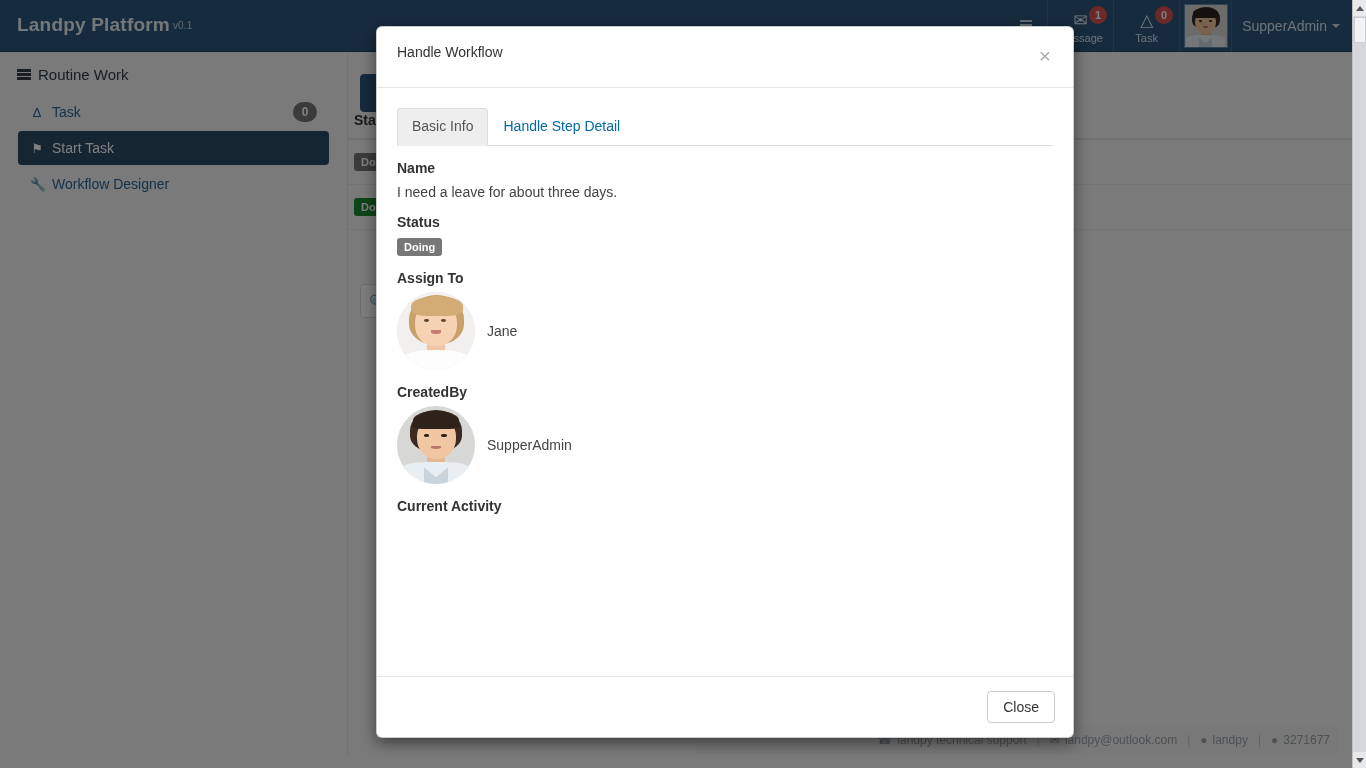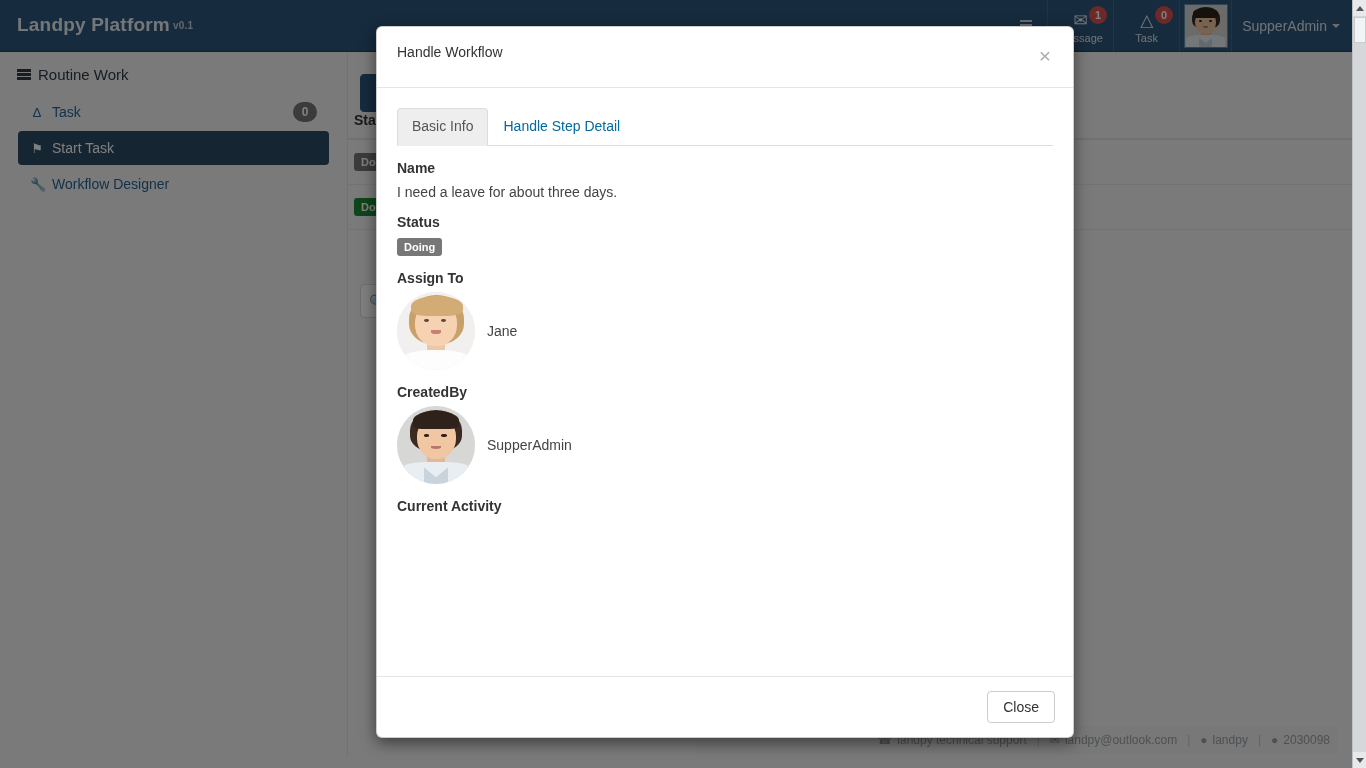--- a/index.html
+++ b/index.html
@@ -24,21 +24,21 @@
     width: 1352px; height: 52px;
     background: #2c567a;
     border-bottom: 1px solid #23455f;
   }
   .brand {
     position: absolute; left: 17px; top: 14px;
     color: #e8eef3; font-size: 19px; font-weight: bold;
     letter-spacing: .2px;
   }
   .brand .ver {
-    font-size: 10px; font-weight: bold; color: #c3d2de;
+    font-size: 10px; font-weight: normal; color: #c3d2de;
     margin-left: 3px; vertical-align: 2px;
   }
   .nav-right {
     position: absolute; right: 0; top: 0; height: 52px;
     display: flex; align-items: stretch;
   }
   .nav-grid {
     display: flex; align-items: center; justify-content: center;
     width: 40px; color: #cfdbe5;
   }
@@ -401,21 +401,21 @@
         <span>landpy@outlook.com</span>
       </span>
       <span class="sep">|</span>
       <span class="foot-it">
         <span>●</span>
         <span>landpy</span>
       </span>
       <span class="sep">|</span>
       <span class="foot-it">
         <span>●</span>
-        <span>2030098</span>
+        <span>3271677</span>
       </span>
     </div>
   </div>
 </div>
 
 <div class="backdrop"></div>
 
 <div class="modal">
   <div class="modal-header">
     <div class="modal-title">Handle Workflow</div>

